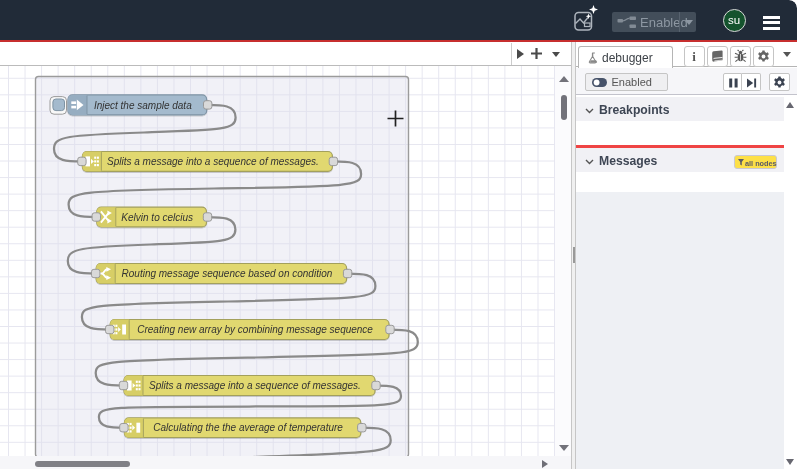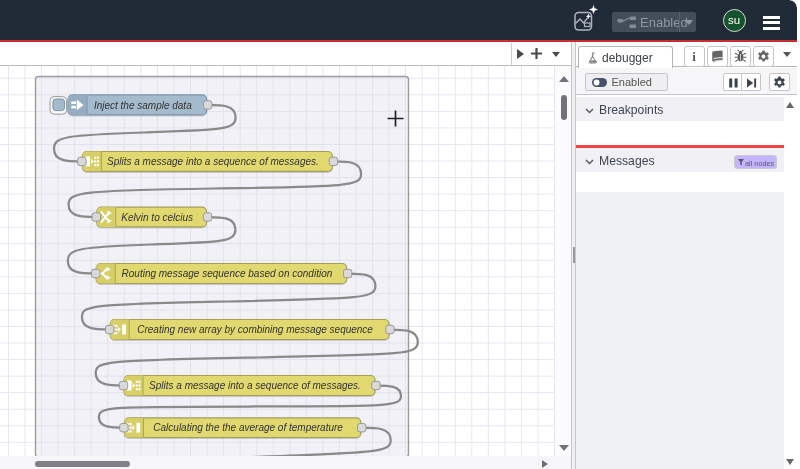--- a/index.html
+++ b/index.html
@@ -18,22 +18,22 @@
 #hsb { position:absolute; left:0; top:455.5px; width:571px; height:13.5px; background:#f6f6f9; }
 #sep { position:absolute; left:571px; top:42px; width:5px; height:427px; background:#f0f0f0; border-left:1px solid #c6c6c6; border-right:1px solid #c6c6c6; }
 #sep .grip { position:absolute; left:1px; top:205px; width:2px; height:16px; background:#999; }
 #sidebar { position:absolute; left:576px; top:42px; width:221px; height:427px; background:#fff; }
 #stabs { position:absolute; left:0; top:0; width:221px; height:24.5px; background:#fff; border-bottom:1px solid #b5b5b5; }
 #stab { position:absolute; left:2px; top:3.5px; width:95px; height:22px; background:#fff; border:1px solid #b5b5b5; border-bottom:none; border-radius:3px 3px 0 0; font-size:12px; color:#3d4248; padding:4px 0 0 23px; }
 .sbtn { position:absolute; top:3.5px; width:21px; height:21px; background:#fff; border:1px solid #c5c5c5; border-radius:3px; }
 #stoolbar { position:absolute; left:0; top:25.5px; width:221px; height:27px; background:#f6f6f9; border-bottom:1px solid #c3c3cc; }
 #enabled { position:absolute; left:8.5px; top:5px; width:83px; height:18.5px; background:#efeff1; border:1px solid #c5c5c5; border-radius:2px; font-size:11px; color:#555; padding:2.5px 0 0 26px; }
 .tbtn { position:absolute; top:5px; height:18.5px; background:#fff; border:1px solid #c5c5c5; }
-.shead { position:absolute; left:0; width:207.5px; height:27px; background:#f1f1f5; font-size:12.2px; font-weight:normal; color:#3e4654; padding:6px 0 0 23px; }
-#msgbtn { position:absolute; left:157.5px; top:7px; width:43px; height:14px; background:#c4b5fd; border:1px solid #c9c9d1; border-radius:3px; font-size:7.3px; color:#5a5a66; text-align:left; padding:3px 0 0 10.5px; white-space:nowrap; }
+.shead { position:absolute; left:0; width:207.5px; height:27px; background:#f1f1f5; font-size:12.2px; font-weight:bold; color:#3e4654; padding:6px 0 0 23px; }
+#msgbtn { position:absolute; left:157.5px; top:7px; width:43px; height:14px; background:#fde047; border:1px solid #c9c9d1; border-radius:3px; font-size:7.3px; color:#5a5a66; text-align:left; padding:3px 0 0 10.5px; white-space:nowrap; }
 .tri { width:0; height:0; position:absolute; }
 </style></head>
 <body>
 <div id="app">
   <div id="header">
     <svg width="26" height="28" viewBox="0 0 26 28" style="position:absolute;left:572px;top:3px">
       <rect x="3" y="9.5" width="16.5" height="17.5" rx="3.5" fill="none" stroke="#aeb5bd" stroke-width="1.5"></rect>
       <path d="M3.5 20.5 l4.5 -4.5 3.5 4 4.5 -5.5" stroke="#aeb5bd" stroke-width="1.4" fill="none"></path>
       <rect x="12.5" y="20" width="5.5" height="3.5" fill="#212b38" stroke="#aeb5bd" stroke-width="1.2"></rect>
       <path d="M21.5 2 l1.2 3.3 3.3 1.2 -3.3 1.2 -1.2 3.3 -1.2 -3.3 -3.3 -1.2 3.3 -1.2 z" fill="#fff"></path>

